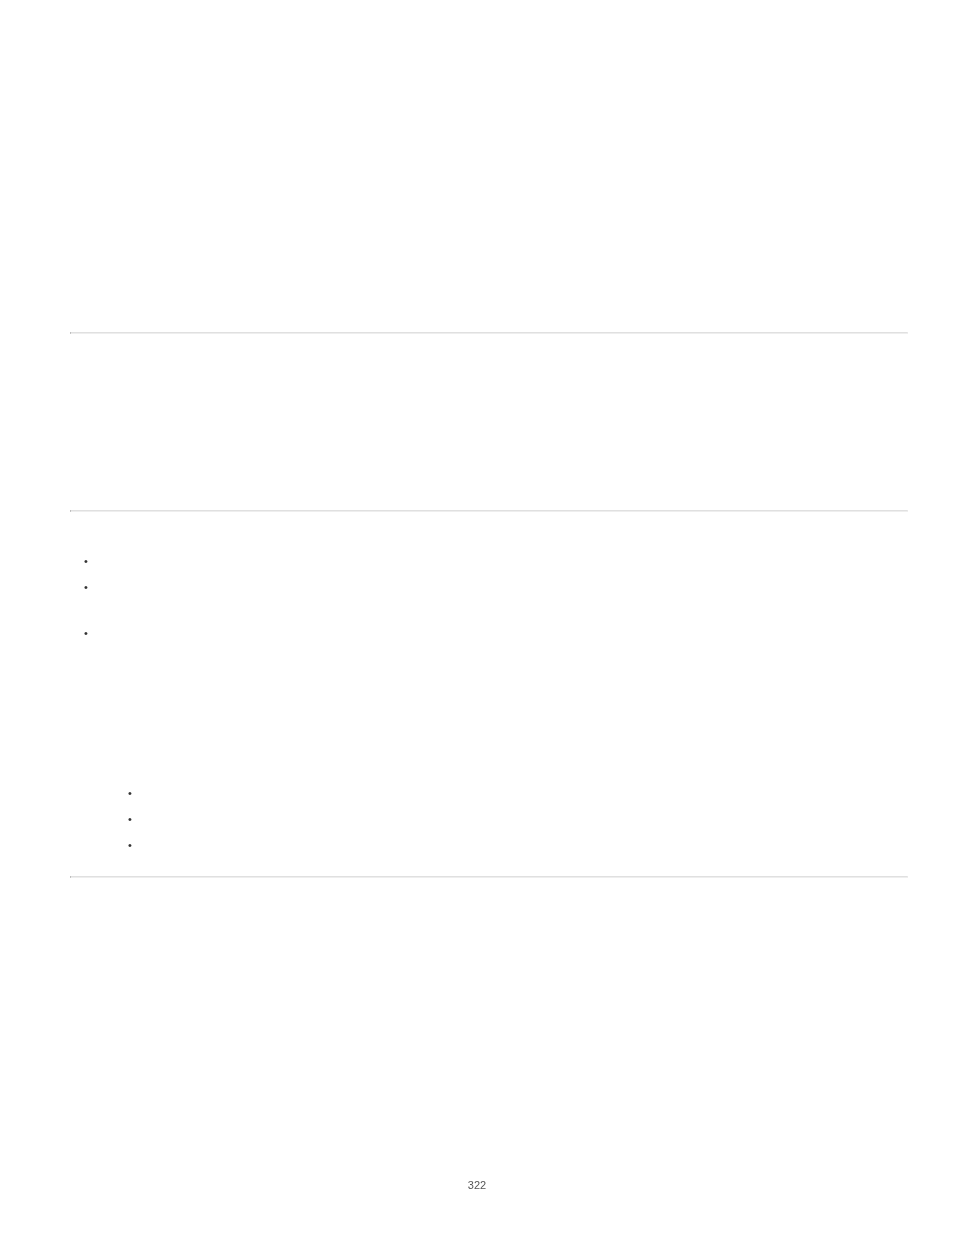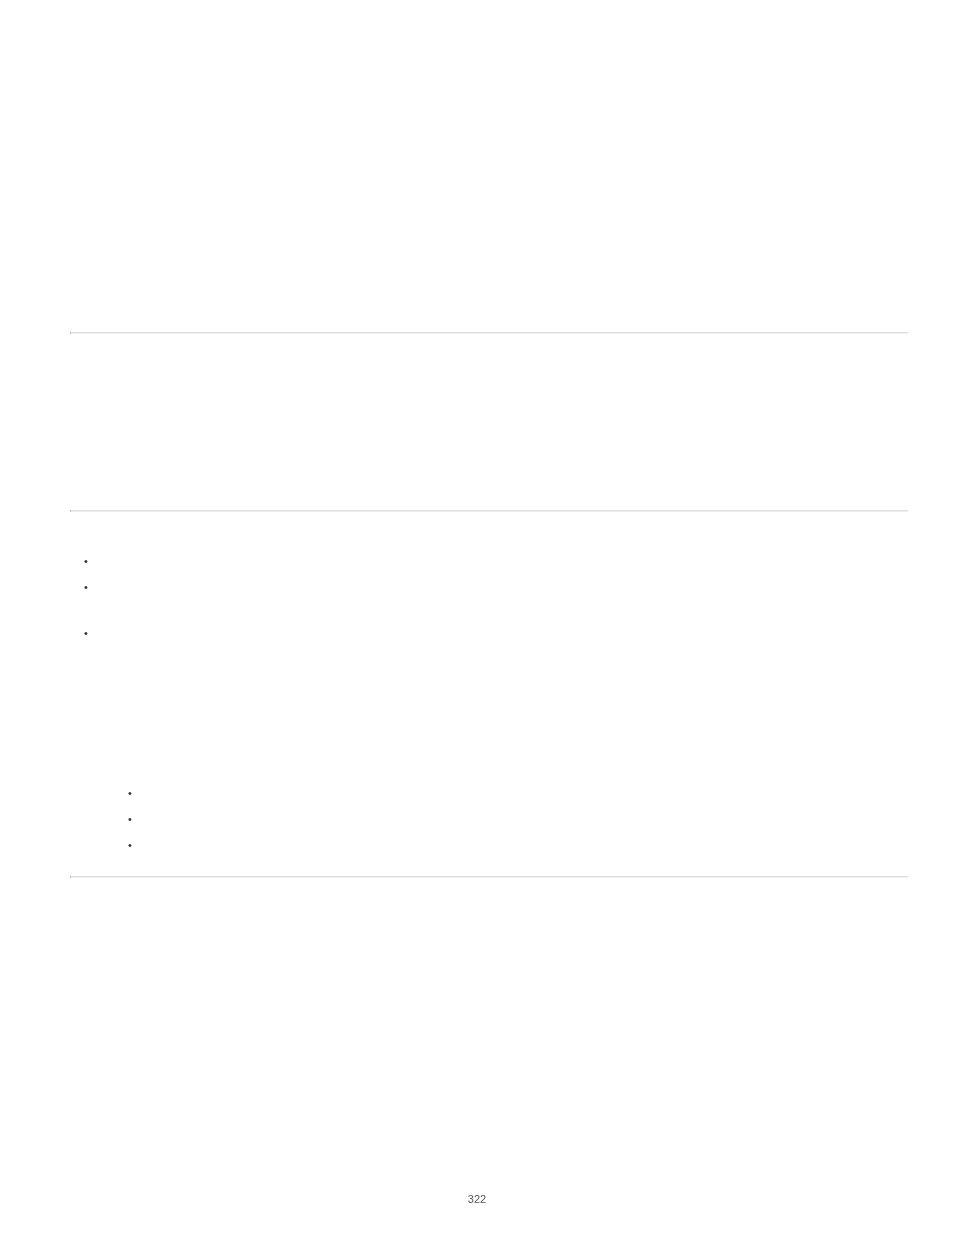--- a/index.html
+++ b/index.html
@@ -57,21 +57,21 @@
       font-size: 11px;
       top: 1px;
     }
     ul.nested {
       padding-left: 28px;
       margin-top: 4px;
     }
     .spacer-sm { height: 8px; }
     .page-number {
       position: absolute;
-      bottom: 30px;
+      bottom: 44px;
       left: 0;
       right: 0;
       text-align: center;
       font-size: 11px;
       color: #555555;
     }
   </style>
 </head>
 <body>
 

